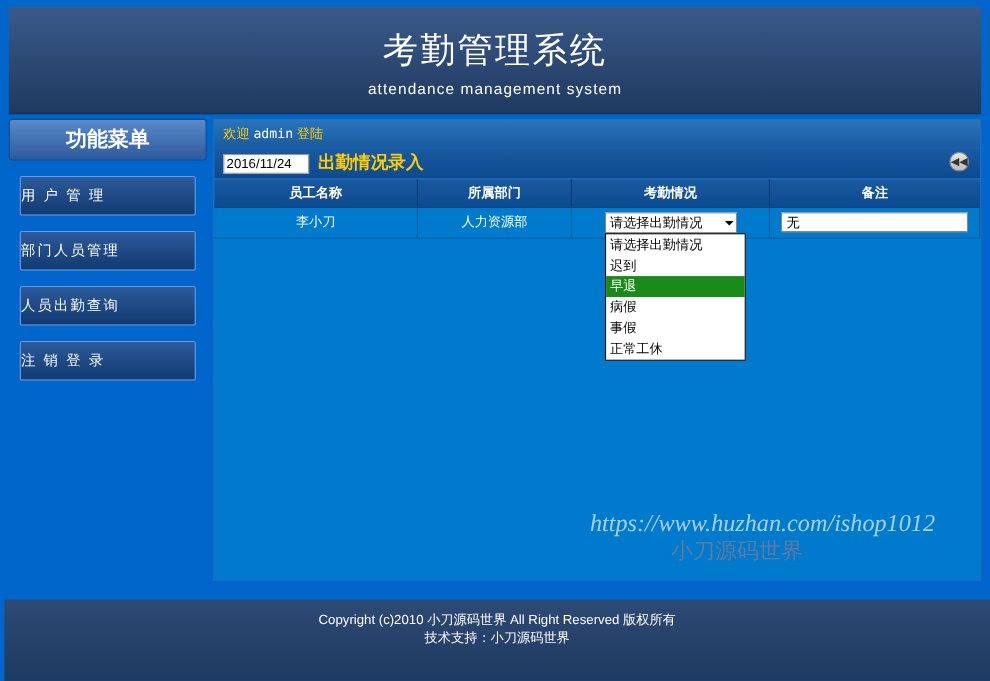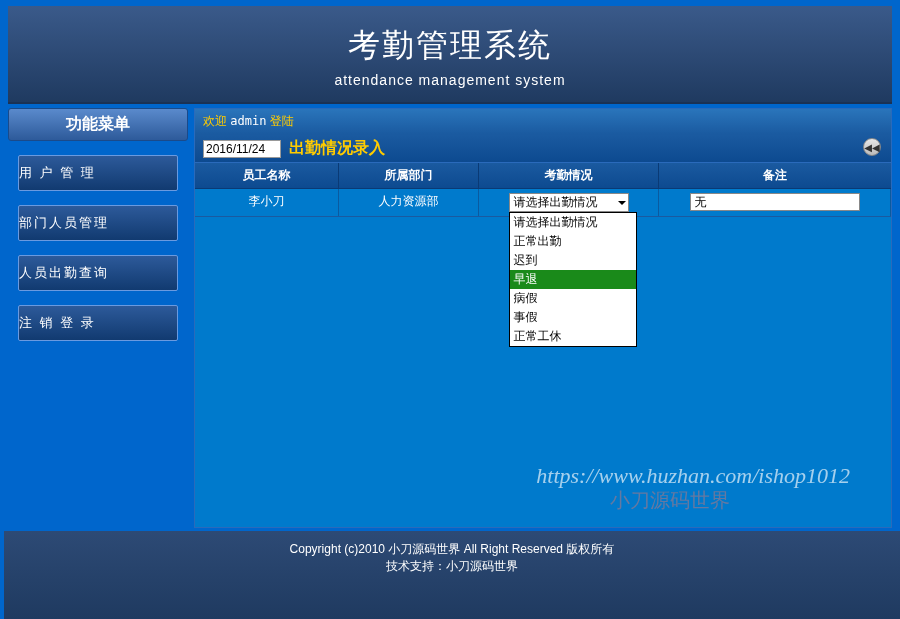--- a/index.html
+++ b/index.html
@@ -35,21 +35,21 @@
       margin: 4px 8px 0 8px;
     }
     .sidebar {
       width: 180px;
       margin-right: 6px;
     }
     .sidebar-title {
       background: linear-gradient(to bottom, #5a8acc 0%, #2d5a9a 100%);
       color: #fff;
       text-align: center;
-      font-size: 16px;
+      font-size: 19px;
       padding: 5px 0;
       border: 1px solid #1a4a8a;
       border-radius: 3px;
       font-weight: bold;
     }
     .sidebar-btn {
       background: linear-gradient(to bottom, #2d5a9a 0%, #113a70 100%);
       color: #fff;
       font-size: 13px;
       padding: 8px 0;
@@ -118,21 +118,21 @@
       border-bottom: 1px solid #0a3a75;
     }
     .th {
       color: #fff;
       font-size: 12px;
       padding: 4px 0;
       text-align: center;
       border-right: 1px solid #0a3a75;
       font-weight: bold;
     }
-    .col1 { width: 144px; }
+    .col1 { width: 185px; }
     .col2 { width: 140px; }
     .col3 { width: 180px; }
     .col4 { flex: 1; border-right: none; }
     .table-row {
       display: flex;
       background: #007acc;
       border-bottom: 1px solid #1a5aa0;
     }
     .td {
       color: #fff;
@@ -197,21 +197,21 @@
     }
     .footer {
       position: absolute;
       bottom: 0;
       left: 4px;
       right: 0;
       background: linear-gradient(to bottom, #2d4a75 0%, #1f3a60 100%);
       color: #fff;
       text-align: center;
       font-size: 12px;
-      padding: 10px 0 44px 0;
+      padding: 10px 0 30px 0;
     }
     .watermark {
       position: absolute;
       right: 50px;
       bottom: 130px;
       color: rgba(255,255,255,0.65);
       font-size: 22px;
       font-style: italic;
       font-family: "Times New Roman", serif;
       pointer-events: none;
@@ -270,21 +270,20 @@
       <div class="td col1">李小刀</div>
       <div class="td col2">人力资源部</div>
       <div class="td col3">
         <div class="select-wrapper">
           <div class="select-box">
             <span>请选择出勤情况</span>
             <span class="select-arrow"></span>
           </div>
           <div class="dropdown">
             <div class="dropdown-option">请选择出勤情况</div>
-            <div class="dropdown-option">正常出勤</div>
             <div class="dropdown-option">迟到</div>
             <div class="dropdown-option highlighted">早退</div>
             <div class="dropdown-option">病假</div>
             <div class="dropdown-option">事假</div>
             <div class="dropdown-option">正常工休</div>
           </div>
         </div>
       </div>
       <div class="td col4">
         <input class="remark-input" type="text" value="无" style="">

